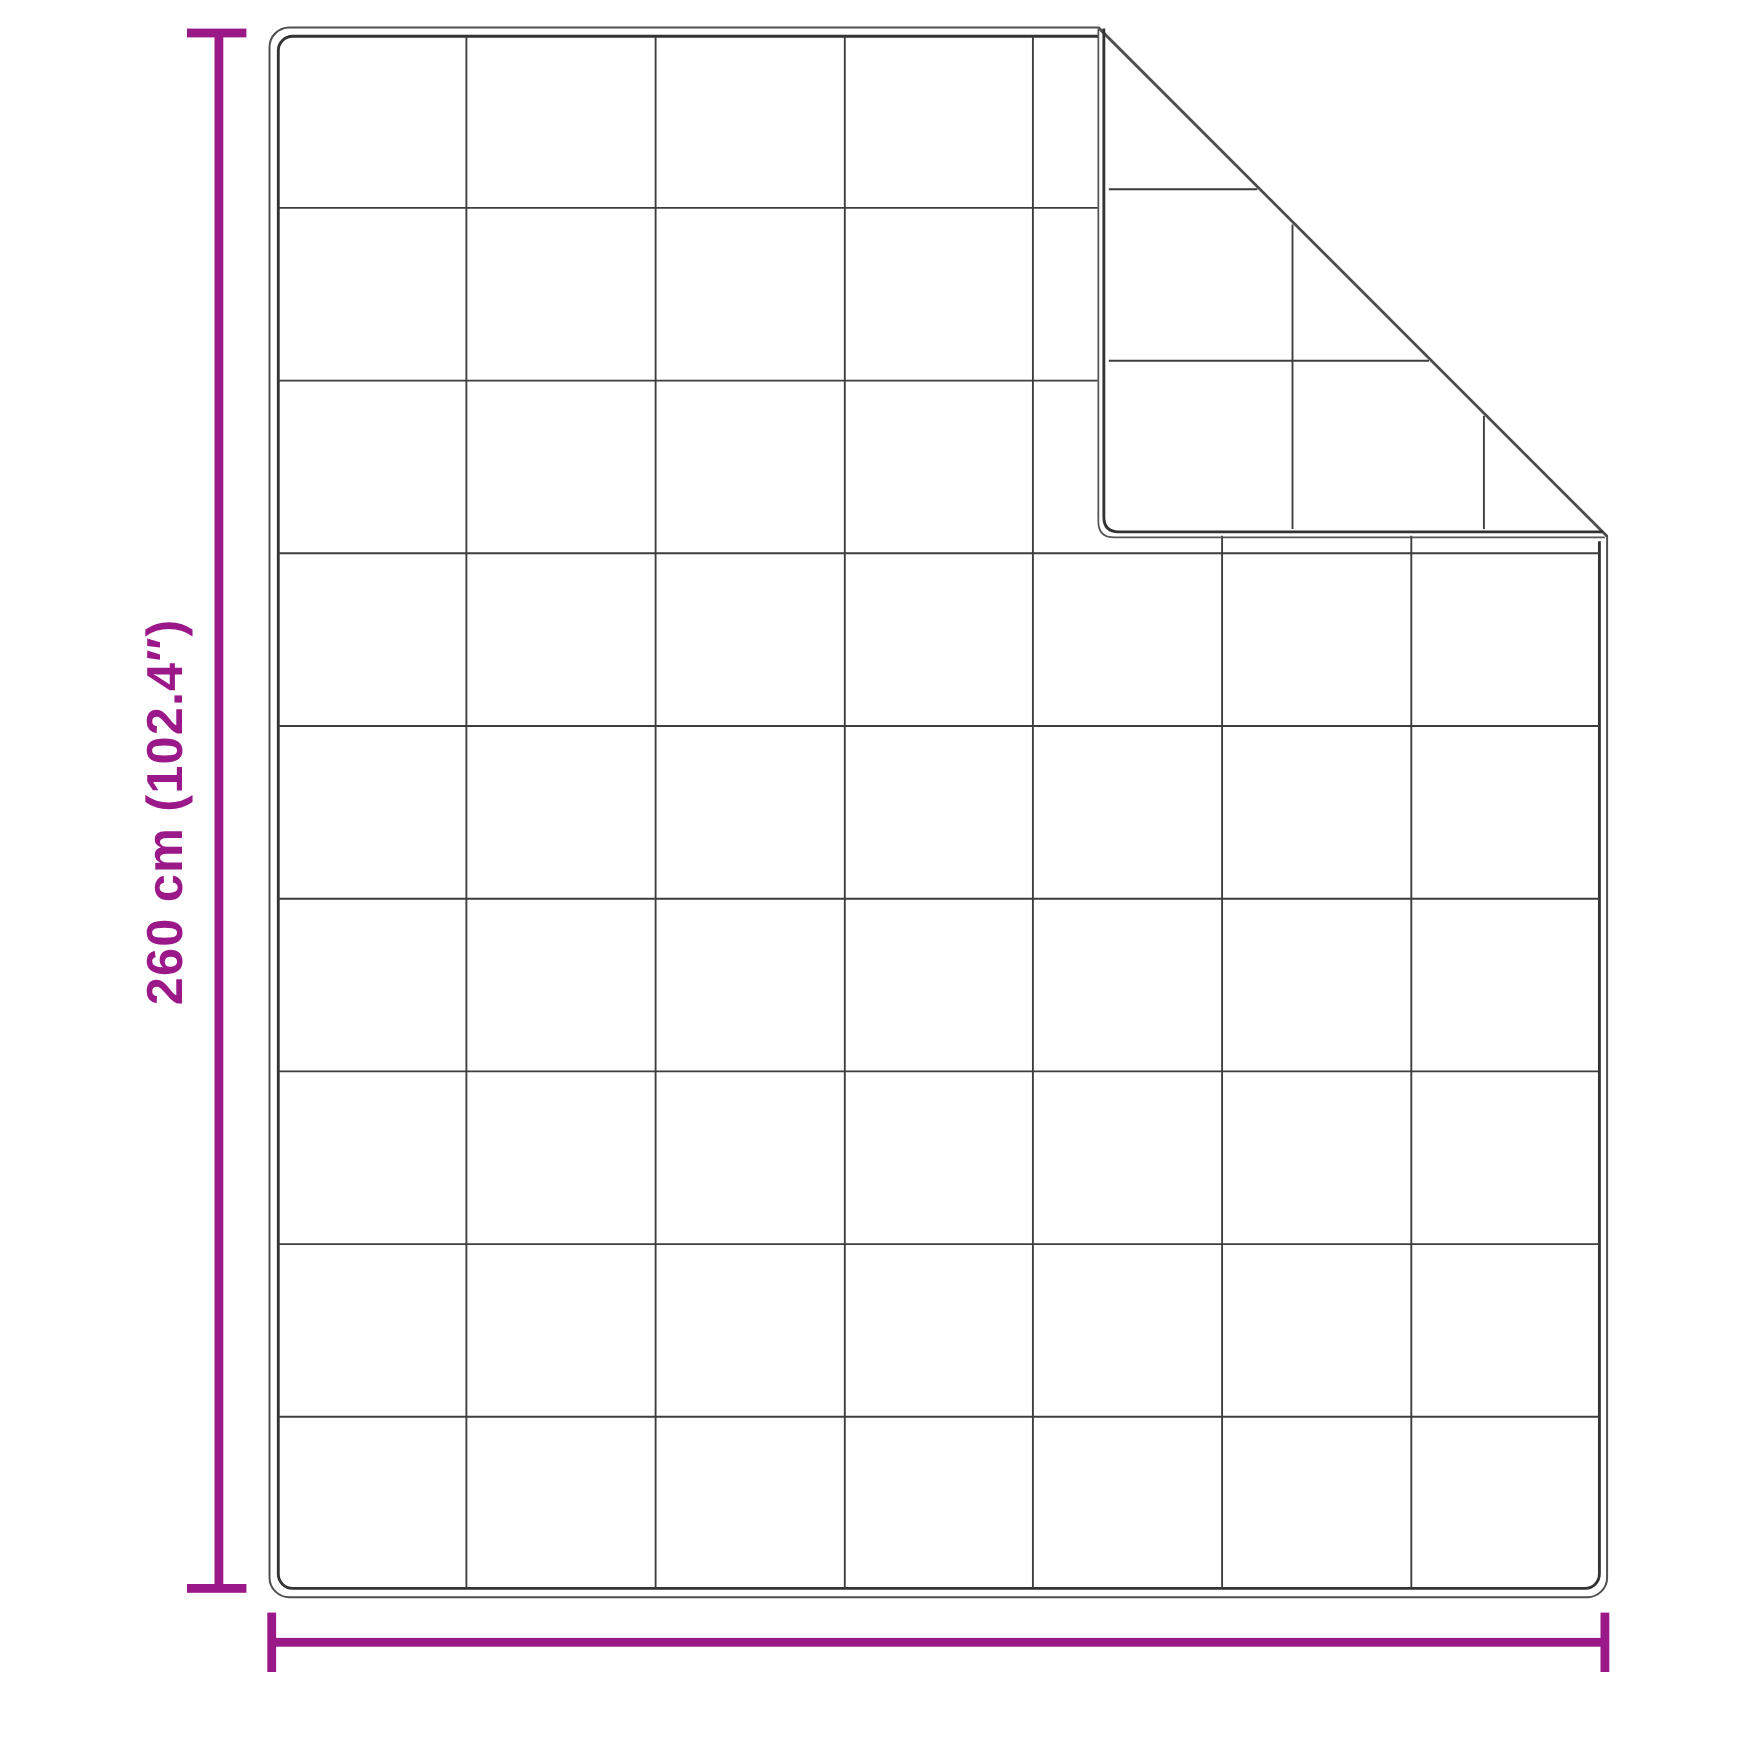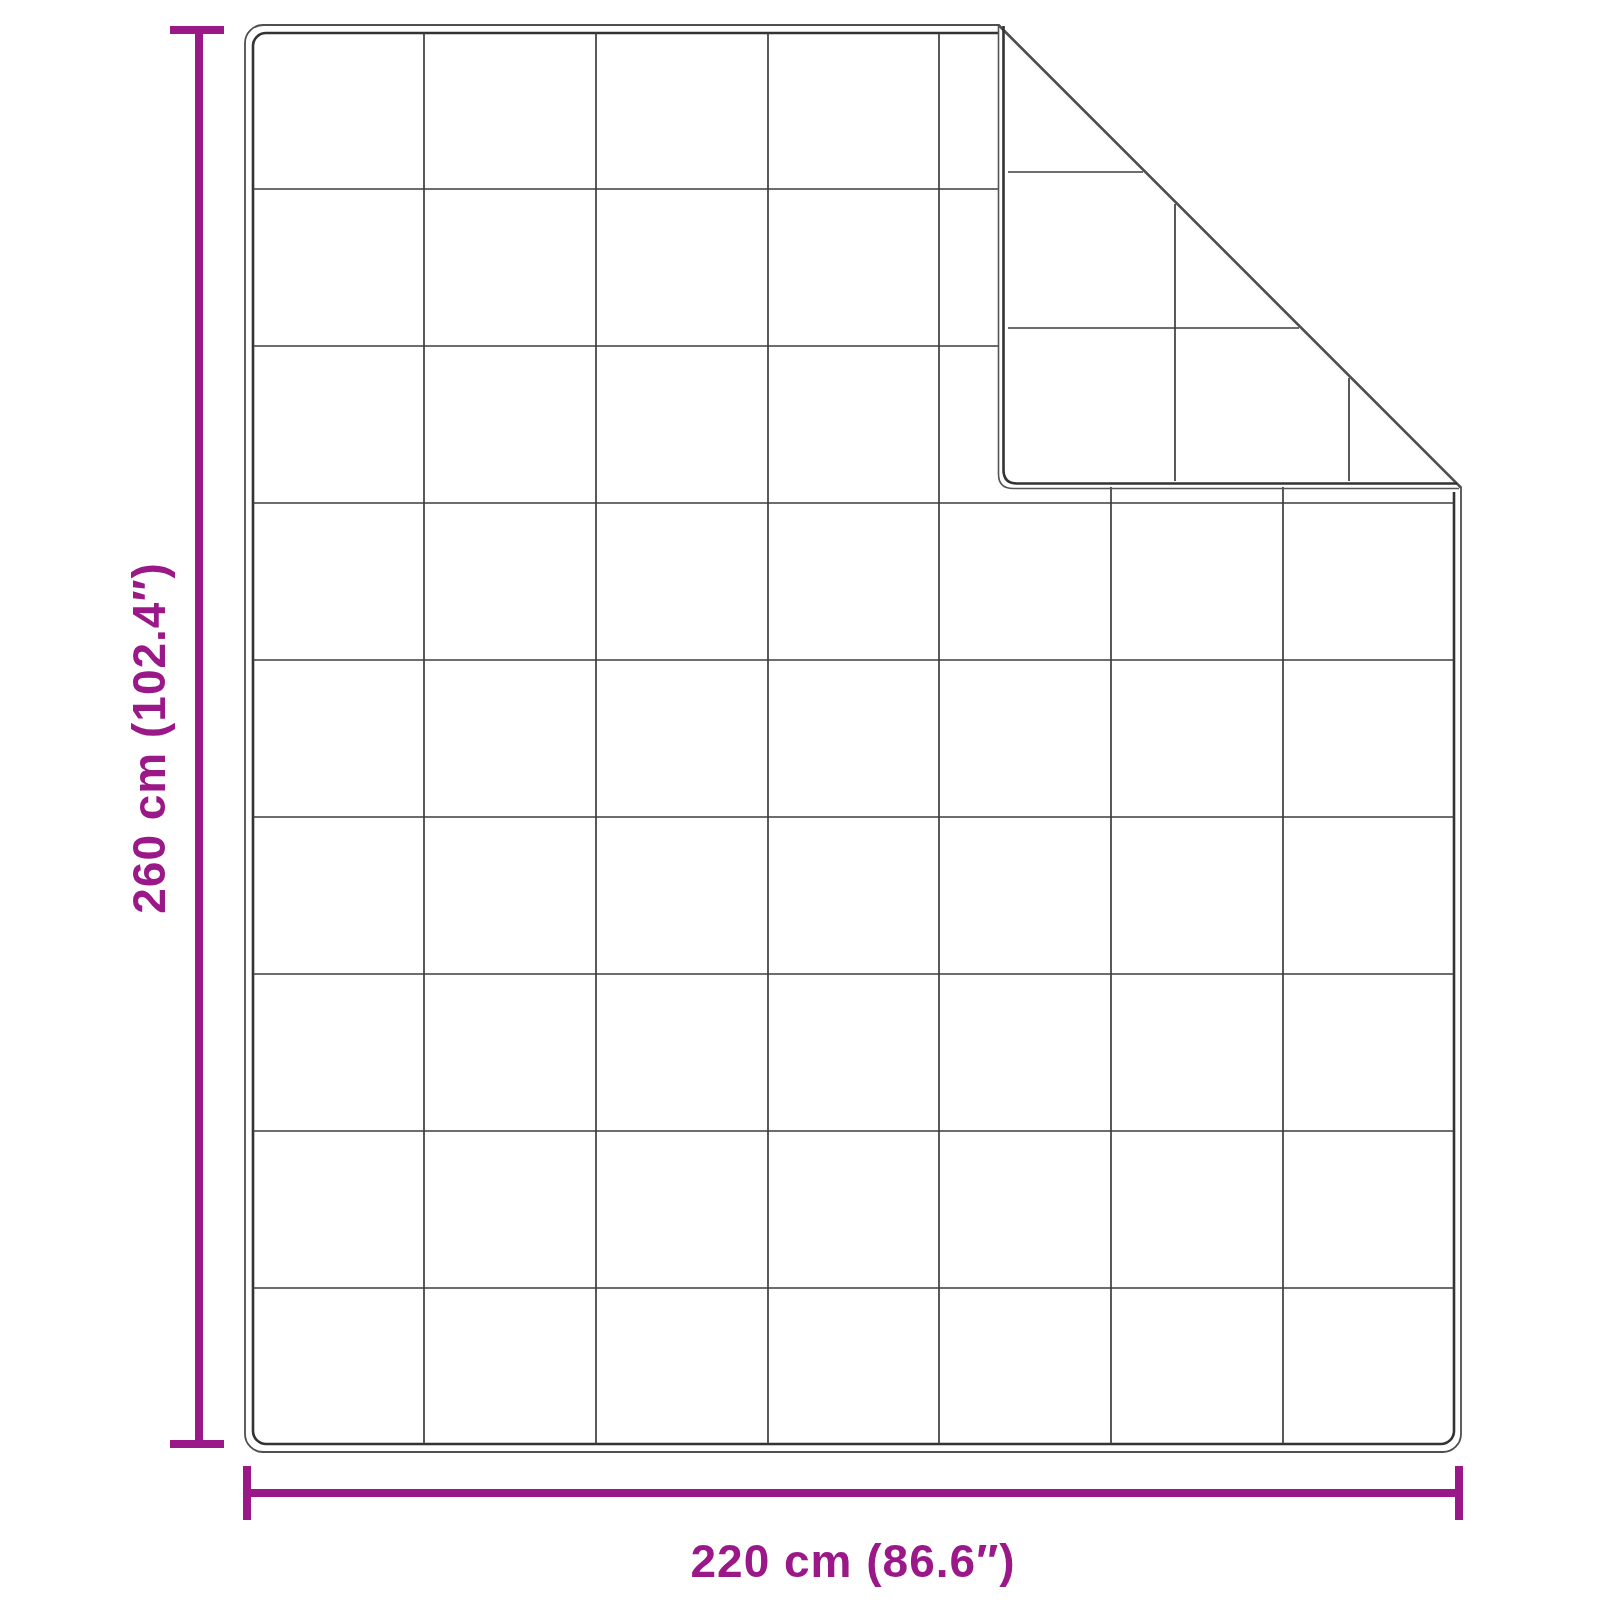--- a/index.html
+++ b/index.html
@@ -96,15 +96,14 @@
       <g>
         <rect x="247" y="1489" width="1212" height="8"></rect>
         <rect x="243" y="1466" width="8" height="54"></rect>
         <rect x="1455" y="1466" width="8" height="54"></rect>
       </g>
     </g>
   </svg>
 
   <div class="dim-label vertical">260 cm (102.4″)</div>
 
-  <div class="dim-label horizontal">220 cm (86.6″)</div>
 
 </div>
 
 </body></html>

